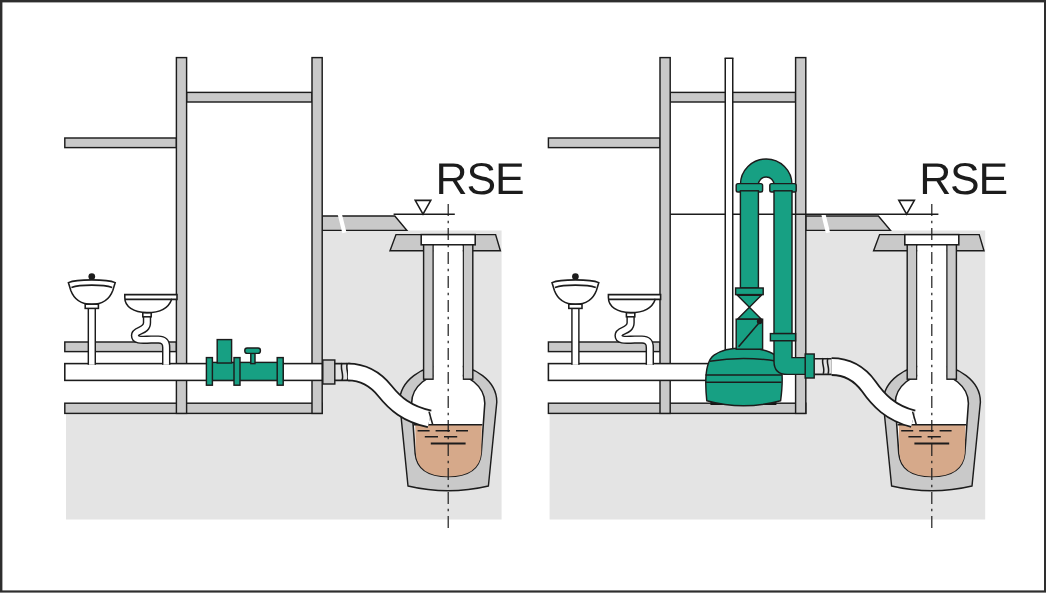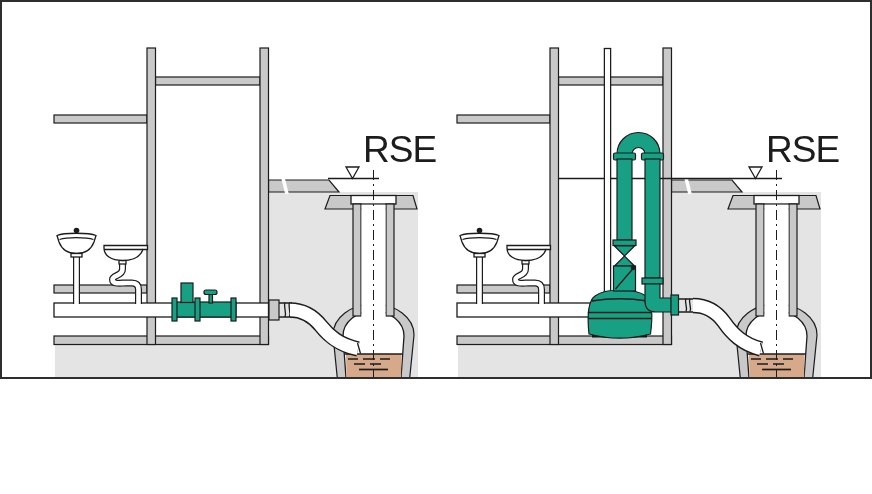--- a/index.html
+++ b/index.html
@@ -5,21 +5,21 @@
   :root{
     --pipe-green:#17A083;
     --wall-gray:#C9C9C9;
     --earth-gray:#E4E4E4;
     --water-tan:#D6A98A;
     --outline:#1C1C1C;
     --background:#FFFFFF;
   }
   html,body{margin:0;padding:0;background:#fff;}
   #canvas{
-    position:relative;width:872px;height:379px;box-sizing:border-box;
+    position:relative;width:872px;height:494px;box-sizing:border-box;
     background:var(--background);border:2px solid #2E2E2E;overflow:hidden;
     font-family:"Liberation Sans", sans-serif;
     padding-left:27px;
   }
   svg{position:absolute;left:0;top:0;}
   .earth{fill:var(--earth-gray);stroke:none;}
   .wall{fill:var(--wall-gray);stroke:var(--outline);stroke-width:1.2;}
   .whiteS{fill:#fff;stroke:var(--outline);stroke-width:1.3;}
   .green{fill:var(--pipe-green);stroke:var(--outline);stroke-width:1.2;}
   .thin{fill:none;stroke:var(--outline);stroke-width:1.3;}

